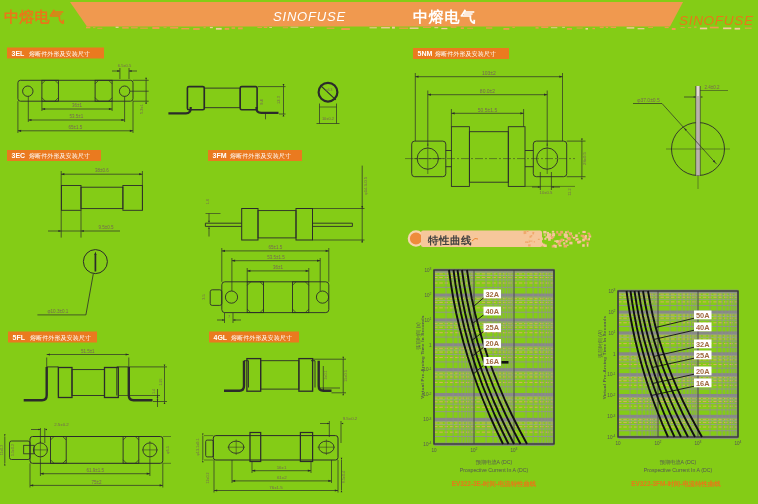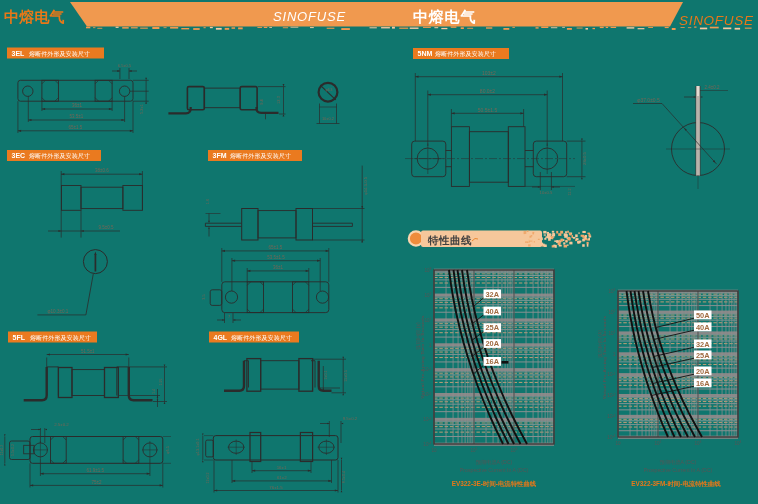--- a/index.html
+++ b/index.html
@@ -1,16 +1,16 @@
 <!DOCTYPE html>
 <html><head>
 <meta charset="utf-8">
 <style>
 html,body { margin:0; padding:0; background:#ffffff; }
-#sheet { position:relative; width:758px; height:504px; background:#0f766e; overflow:hidden;
+#sheet { position:relative; width:758px; height:504px; background:#84cc16; overflow:hidden;
         font-family:"Liberation Sans", sans-serif; }
 svg text { font-family:"Liberation Sans", sans-serif; }
 </style>
 </head>
 <body>
 
 <div id="sheet">
 <svg width="758" height="504" viewBox="0 0 758 504">
 
 <polygon points="70,2 683,2 670,26.4 87,26.4" fill="#F0994F"></polygon>

